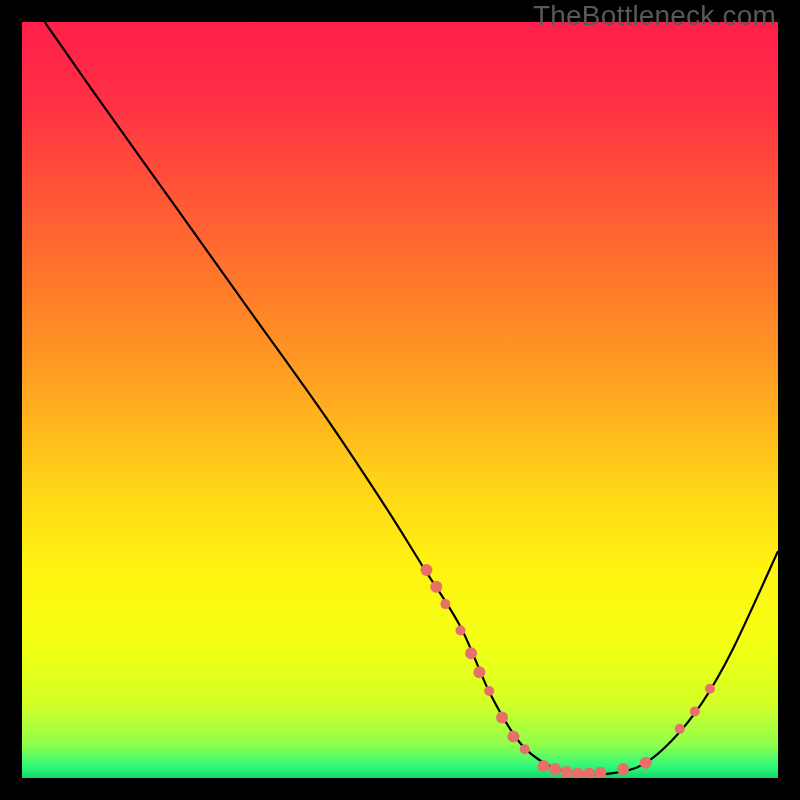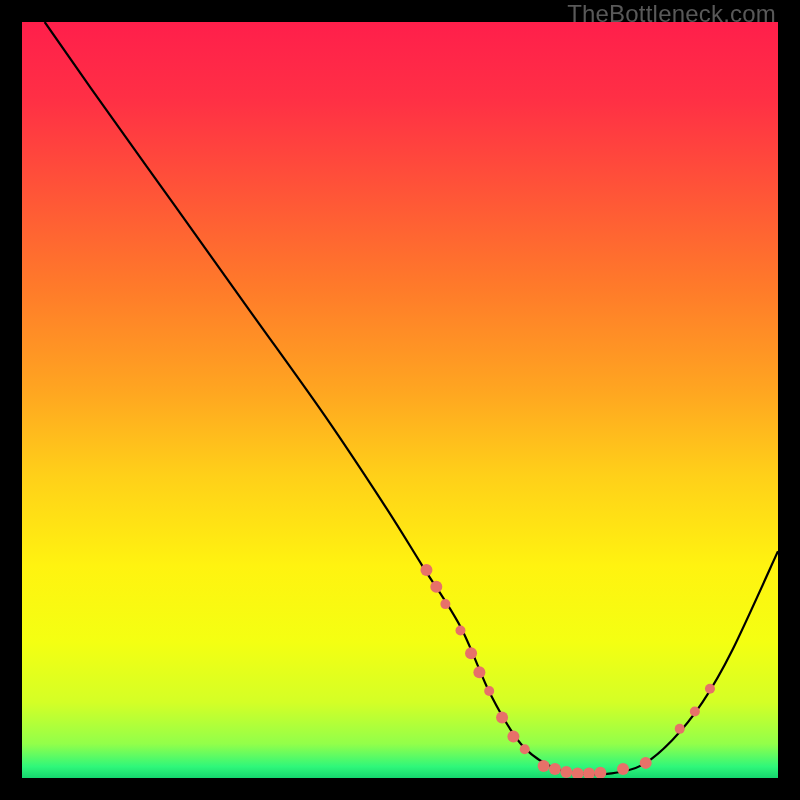--- a/index.html
+++ b/index.html
@@ -16,21 +16,21 @@
     top: 22px;
     width: 756px;
     height: 756px;
     background: #000;
   }
   .watermark {
     position: absolute;
     top: 0px;
     right: 24px;
     font-family: Arial, Helvetica, sans-serif;
-    font-size: 24px;
+    font-size: 28px;
     font-weight: 500;
     color: #595959;
     letter-spacing: 0.2px;
     z-index: 20;
   }
   svg {
     position: absolute;
     left: 0;
     top: 0;
   }

